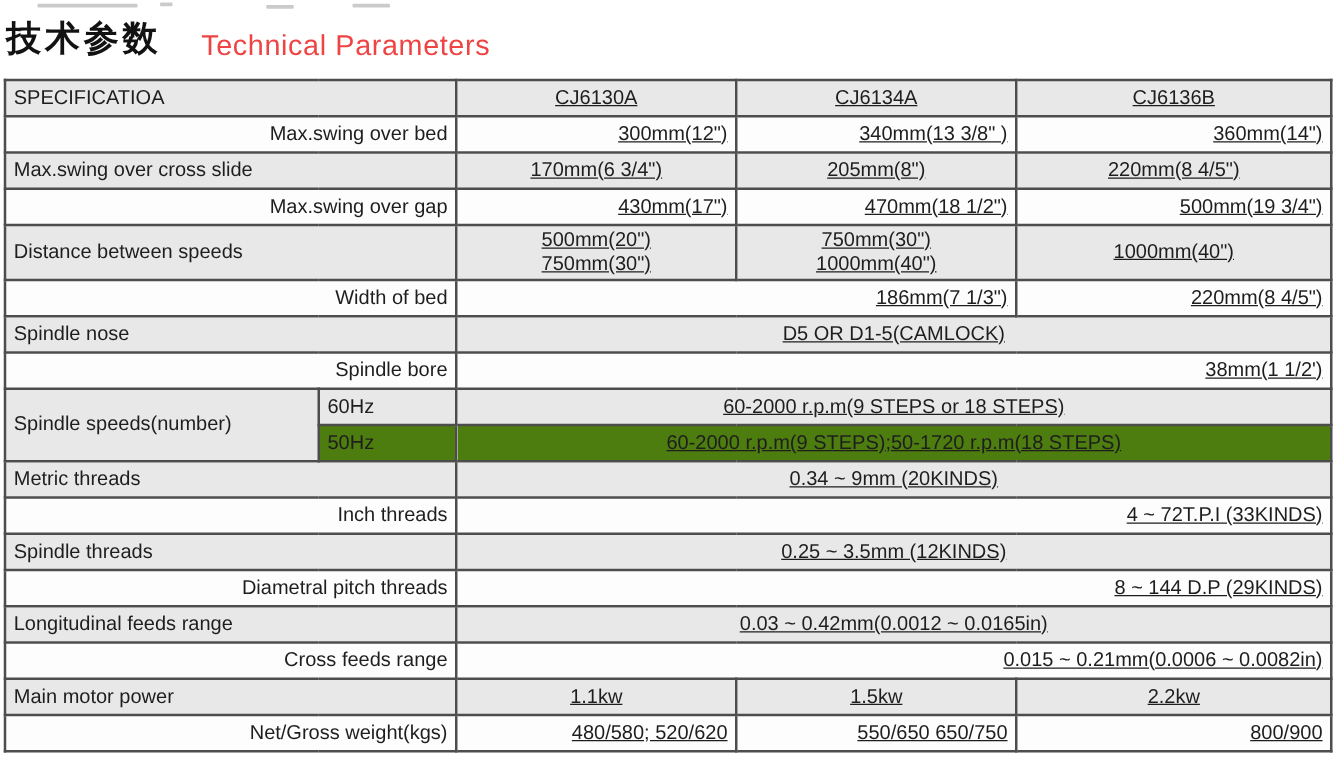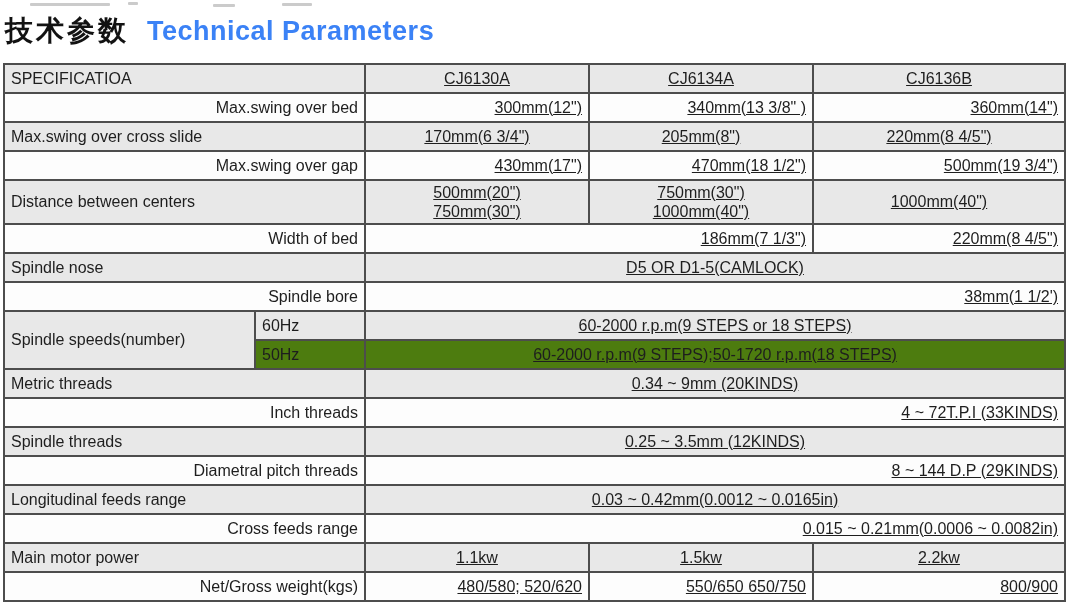--- a/index.html
+++ b/index.html
@@ -7,23 +7,23 @@
   .page {
     position:relative; width:1067px; height:616px; background:#ffffff;
     font-family:"Liberation Sans","DejaVu Sans",sans-serif; overflow:hidden;
   }
   .artifact { position:absolute; background:#b9b9b9; opacity:.75; border-radius:1px; }
   .a1 { left:30px;  top:3px; width:80px; height:3px; }
   .a2 { left:128px; top:2px; width:10px; height:3px; }
   .a3 { left:213px; top:4px; width:22px; height:3px; }
   .a4 { left:282px; top:3px; width:30px; height:3px; }
 
-  .title-bar { position:absolute; left:5px; top:12px; display:flex; align-items:center; gap:18px; }
+  .title-bar { position:absolute; left:5px; top:12px; display:flex; align-items:flex-end; gap:32px; }
   .title-zh { font-size:28px; font-weight:700; color:#121212; letter-spacing:3px; }
-  .title-en { font-size:27px; font-weight:700; color:#3b82f6; letter-spacing:0.5px; }
+  .title-en { font-size:23px; font-weight:400; color:#ef4444; letter-spacing:0.5px; }
 
   table.spec {
     position:absolute; left:3px; top:63px; width:1061px;
     border-collapse:collapse; table-layout:fixed;
     font-size:16px; color:#1e1e1e;
   }
   td {
     border:2px solid #4d4d4d;
     height:29px; padding:1px 6px;
     line-height:1.12; white-space:nowrap; overflow:hidden;
@@ -83,21 +83,21 @@
       </tr>
 
       <tr class="white">
         <td colspan="2" class="lbl">Max.swing over gap</td>
         <td class="val">430mm(17")</td>
         <td class="val">470mm(18 1/2")</td>
         <td class="val">500mm(19 3/4")</td>
       </tr>
 
       <tr class="gray tall">
-        <td colspan="2" class="lbl">Distance between centers</td>
+        <td colspan="2" class="lbl">Distance between speeds</td>
         <td class="val">
           <span class="line">500mm(20")</span>
           <span class="line">750mm(30")</span>
         </td>
         <td class="val">
           <span class="line">750mm(30")</span>
           <span class="line">1000mm(40")</span>
         </td>
         <td class="val">1000mm(40")</td>
       </tr>

